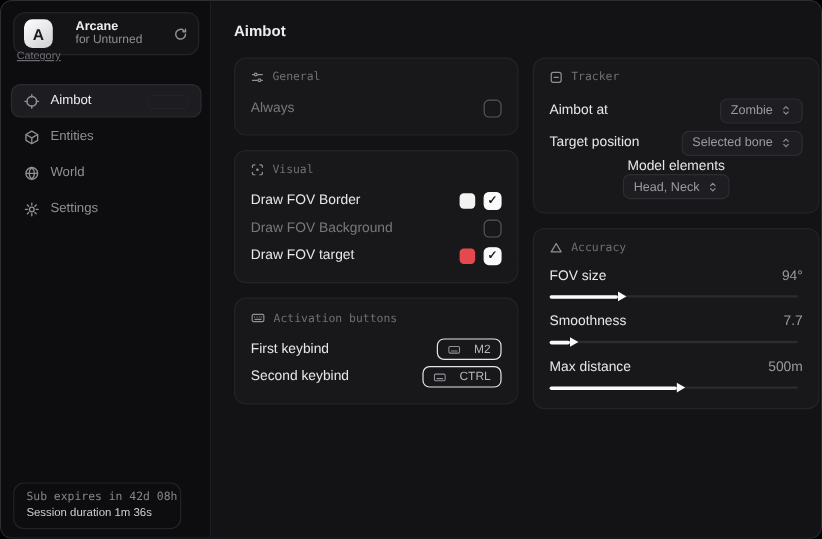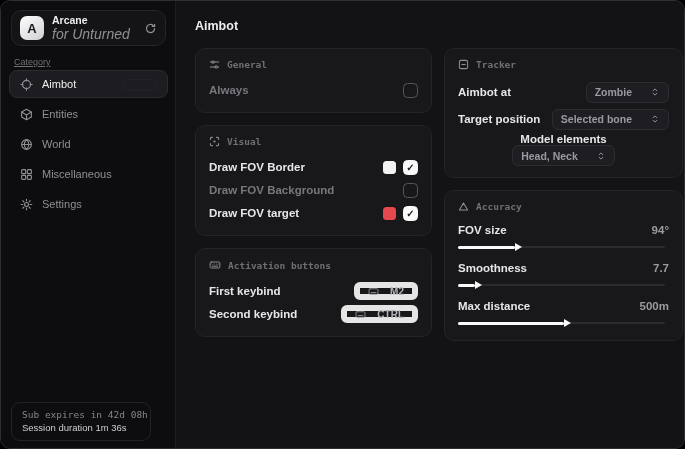--- a/index.html
+++ b/index.html
@@ -12,47 +12,47 @@
   
   .sidebar { width:175px; height:100%; background:#0d0d0f; border-right:1px solid #1e1e22;
              position:relative; flex:0 0 175px; }
   .app-card { position:absolute; left:10px; top:9px; width:155px; height:36px;
               background:#141417; border:1px solid #242428; border-radius:10px;
               display:flex; align-items:center; padding:0 8px; gap:8px; }
   .logo { width:24px; height:24px; border-radius:7px;
           background:linear-gradient(145deg,#ffffff,#cfcfd4);
           color:#1a1a1c; font-weight:bold; font-size:13px;
           display:flex; align-items:center; justify-content:center; }
-  .app-text { flex:1; line-height:1.15; }
+  .app-text { flex:1; line-height:1.15;margin-left:11px; }
   .app-name { color:#ededef; font-size:10.5px; font-weight:bold; }
-  .app-sub  { color:#8f8f96; font-size:14px;font-style:italic; }
+  .app-sub  { color:#8f8f96; font-size:10px; }
   .icon { display:inline-flex; align-items:center; justify-content:center; color:#8f8f96; }
   .icon svg { display:block; }
 
-  .category { position:absolute; left:13px; top:56px; color:#6e6e75; font-size:9px;text-decoration:underline; }
+  .category { position:absolute; left:13px; top:40px; color:#6e6e75; font-size:9px;text-decoration:underline; }
 
   .nav { position:absolute; left:8px; top:69px; width:159px; display:flex; flex-direction:column; gap:2px; }
   .nav-item { height:28px; display:flex; align-items:center; gap:9px; padding:0 10px;
               border-radius:8px; color:#8f8f96; font-size:11px; border:1px solid transparent;
               position:relative; cursor:pointer; }
   .nav-item.selected { background:#1d1d21; border-color:#2b2b30; color:#ededef; }
   .nav-item .icon { width:13px; }
   .hint-rect { position:absolute; right:10px; top:8px; width:34px; height:12px;
                border:1px solid #2a2a2e; border-radius:4px; opacity:.45; }
 
   .status-card { position:absolute; left:10px; bottom:7px; width:140px;
                  border:1px solid #232327; border-radius:9px; padding:6px 10px 7px; }
   .status-line1 { font-family:"DejaVu Sans Mono", monospace; font-size:9.5px; color:#85858c;
                   white-space:nowrap; }
   .status-line2 { font-size:9.5px; color:#cfcfd4; margin-top:2px; }
 
   
   .main { flex:1; background:#131316; padding:18px 13px 0 19px; }
   .page-title { color:#ededef; font-size:12.5px; font-weight:bold; margin-bottom:15px; }
-  .columns { display:flex; gap:12px; align-items:flex-start;font-weight:bold; }
+  .columns { display:flex; gap:12px; align-items:flex-start; }
   .col { display:flex; flex-direction:column; gap:12px; }
   .col-left { width:237px; } .col-right { width:239px; }
 
   .card { background:#18181b; border:1px solid #242428; border-radius:10px; padding:10px 13px 11px; }
   .card-header { display:flex; align-items:center; gap:7px; color:#6e6e75;
                  font-family:"DejaVu Sans Mono", monospace; font-size:9.5px; margin-bottom:9px; }
   .row { display:flex; align-items:center; justify-content:space-between; min-height:22px; }
   .row + .row { margin-top:1px; }
   .row-label { color:#e7e7ea; font-size:11.5px; }
   .row[data-dim="false"] .row-label { color:#77777e; }
@@ -60,23 +60,23 @@
 
   .checkbox { width:15px; height:15px; border-radius:4.5px; border:1.5px solid #55555d;
               background:transparent; display:flex; align-items:center; justify-content:center;
               font-size:10px; color:transparent; cursor:pointer; }
   .checkbox[data-checked="true"] { background:#fafafa; border-color:#fafafa; color:#1a1a1c; }
   .checkbox[data-checked="true"]::after { content:"✓"; font-weight:bold; }
 
   .swatch { width:13px; height:13px; border-radius:3.5px; cursor:pointer; }
 
   .keybind { display:inline-flex; align-items:center; gap:11px; height:18px; padding:0 8px;
-             border:6px solid #e5e5e5; border-radius:6px; color:#b5b5bb; font-size:10px; cursor:pointer; }
-
-  .select-btn { display:inline-flex; align-items:center; gap:18px; height:21px; padding:0 8px;
+             border:1px solid #e5e5e5; border-radius:6px; color:#b5b5bb; font-size:10px; cursor:pointer; }
+
+  .select-btn { display:inline-flex; align-items:center; gap:6px; height:21px; padding:0 8px;
                 background:#1e1e22; border:1px solid #2c2c31; border-radius:6px;
                 color:#9a9aa1; font-size:10.5px; cursor:pointer; }
 
   .acc-row { margin-top:6px; }
   .acc-row:first-of-type { margin-top:2px; }
   .acc-top { display:flex; justify-content:space-between; align-items:center; height:18px; }
   .acc-label { color:#e7e7ea; font-size:11.5px; }
   .acc-value { color:#9a9aa1; font-size:11.5px; }
   .slider { position:relative; height:12px; margin-top:2px; cursor:pointer; }
   .slider-track { position:absolute; left:0; right:4px; top:5px; height:2px; background:#2b2b30; border-radius:2px; }
@@ -131,31 +131,20 @@
         <span class="icon">
           <svg width="13" height="13" viewBox="0 0 16 16" fill="none" stroke="currentColor" stroke-width="1.4">
             <circle cx="8" cy="8" r="6"></circle>
               <path d="M2 8h12M8 2c-3.6 3.6-3.6 8.4 0 12 3.6-3.6 3.6-8.4 0-12z"></path>
           </svg>
         </span>
         <span>World</span>
       </div>
       <div class="nav-item">
         <span class="icon">
-          <svg width="13" height="13" viewBox="0 0 16 16" fill="none" stroke="currentColor" stroke-width="1.4">
-            <rect x="2" y="2" width="5" height="5" rx="1"></rect>
-              <rect x="9" y="2" width="5" height="5" rx="1"></rect>
-            <rect x="2" y="9" width="5" height="5" rx="1"></rect>
-              <rect x="9" y="9" width="5" height="5" rx="1"></rect>
-          </svg>
-        </span>
-        <span>Miscellaneous</span>
-      </div>
-      <div class="nav-item">
-        <span class="icon">
           <svg width="13" height="13" viewBox="0 0 16 16" fill="none" stroke="currentColor" stroke-width="1.4" stroke-linecap="round">
             <circle cx="8" cy="8" r="2.4"></circle>
             <path d="M8 1.5v2M8 12.5v2M1.5 8h2M12.5 8h2M3.4 3.4l1.4 1.4M11.2 11.2l1.4 1.4M12.6 3.4l-1.4 1.4M4.8 11.2l-1.4 1.4"></path>
           </svg>
         </span>
         <span>Settings</span>
       </div>
     </nav>
 
     <div class="status-card">

